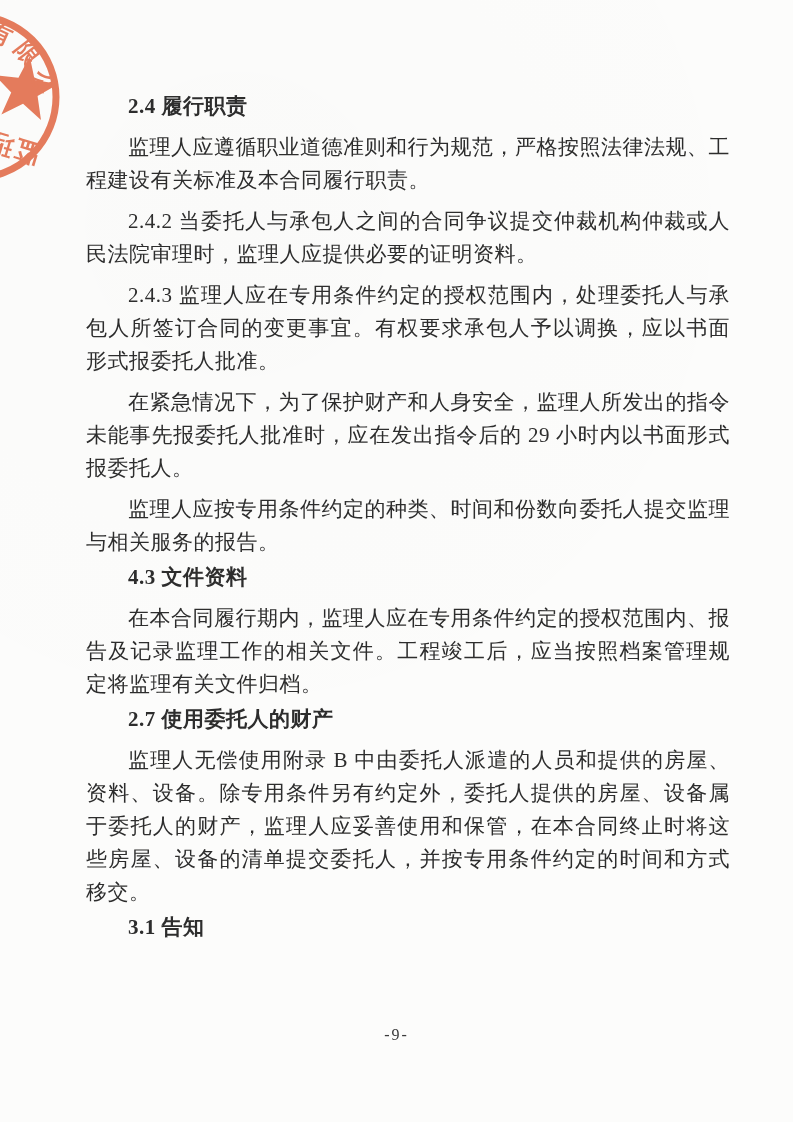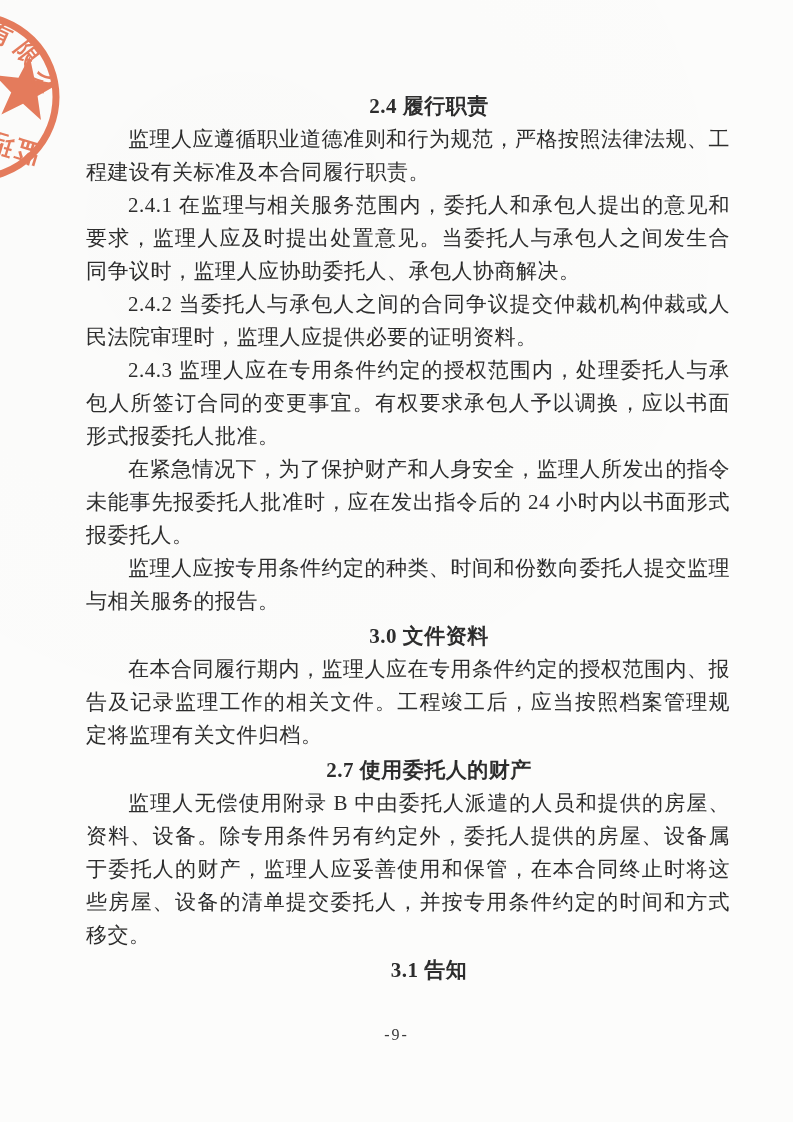--- a/index.html
+++ b/index.html
@@ -24,26 +24,26 @@
     top: 88px;
     width: 644px;
     font-size: 21px;
     line-height: 33px;
     letter-spacing: 0.5px;
   }
   .para {
     text-indent: 2em;
     text-align: justify;
     text-justify: inter-ideograph;
+    margin-top: 8px;
   }
   .heading {
     text-indent: 2em;
     font-weight: 700;
     margin-top: 2px;
-    text-align: center;
   }
   .footer {
     position: absolute;
     top: 1026px;
     left: 0;
     width: 100%;
     text-align: center;
     font-size: 16px;
     letter-spacing: 2px;
     color: #3a3a3a;
@@ -70,26 +70,25 @@
       <text font-size="23" font-weight="bold" fill="#e0603a" font-family="Liberation Serif, DejaVu Serif, serif" letter-spacing="6">
         <textPath href="#sealArc" startOffset="12%">有限公</textPath>
       </text>
       <text x="2" y="152" font-size="26" font-weight="bold" fill="#e0603a" font-family="Liberation Serif, DejaVu Serif, serif" transform="rotate(197 22 147)" letter-spacing="3">监理</text>
     </g>
   </svg>
 
   <div class="content">
     <div class="heading">2.4 履行职责</div>
     <div class="para">监理人应遵循职业道德准则和行为规范，严格按照法律法规、工程建设有关标准及本合同履行职责。</div>
-    <div class="para">2.4.1 在监理与相关服务范围内，委托人和承包人提出的意见和要求，监理人应及时提出处置意见。当委托人与承包人之间发生合同争议时，监理人应协助委托人、承包人协商解决。</div>
     <div class="para">2.4.2 当委托人与承包人之间的合同争议提交仲裁机构仲裁或人民法院审理时，监理人应提供必要的证明资料。</div>
     <div class="para">2.4.3 监理人应在专用条件约定的授权范围内，处理委托人与承包人所签订合同的变更事宜。有权要求承包人予以调换，应以书面形式报委托人批准。</div>
-    <div class="para">在紧急情况下，为了保护财产和人身安全，监理人所发出的指令未能事先报委托人批准时，应在发出指令后的 24 小时内以书面形式报委托人。</div>
+    <div class="para">在紧急情况下，为了保护财产和人身安全，监理人所发出的指令未能事先报委托人批准时，应在发出指令后的 29 小时内以书面形式报委托人。</div>
     <div class="para">监理人应按专用条件约定的种类、时间和份数向委托人提交监理与相关服务的报告。</div>
-    <div class="heading">3.0 文件资料</div>
+    <div class="heading">4.3 文件资料</div>
     <div class="para">在本合同履行期内，监理人应在专用条件约定的授权范围内、报告及记录监理工作的相关文件。工程竣工后，应当按照档案管理规定将监理有关文件归档。</div>
     <div class="heading">2.7 使用委托人的财产</div>
     <div class="para">监理人无偿使用附录 B 中由委托人派遣的人员和提供的房屋、资料、设备。除专用条件另有约定外，委托人提供的房屋、设备属于委托人的财产，监理人应妥善使用和保管，在本合同终止时将这些房屋、设备的清单提交委托人，并按专用条件约定的时间和方式移交。</div>
     <div class="heading">3.1 告知</div>
   </div>
 
   <div class="footer">-9-</div>
 
 </div>
 

